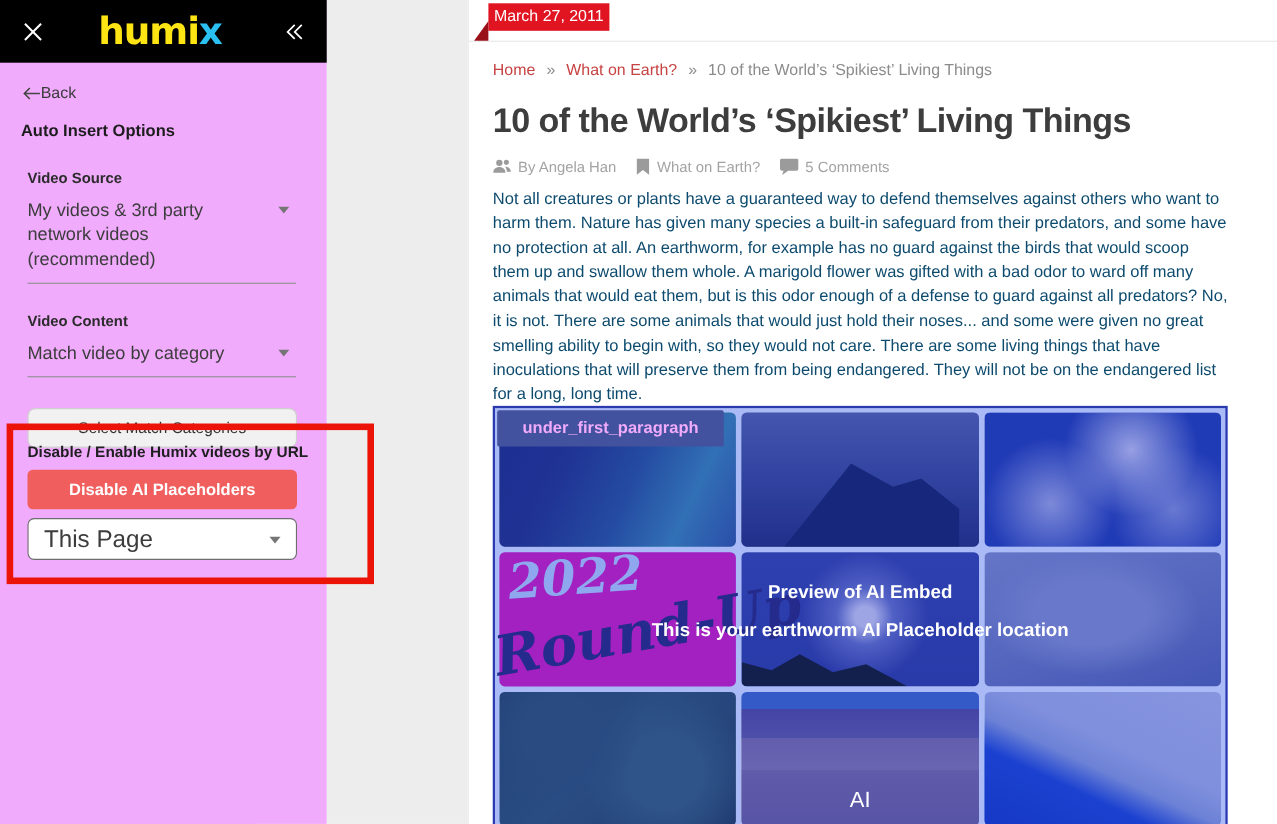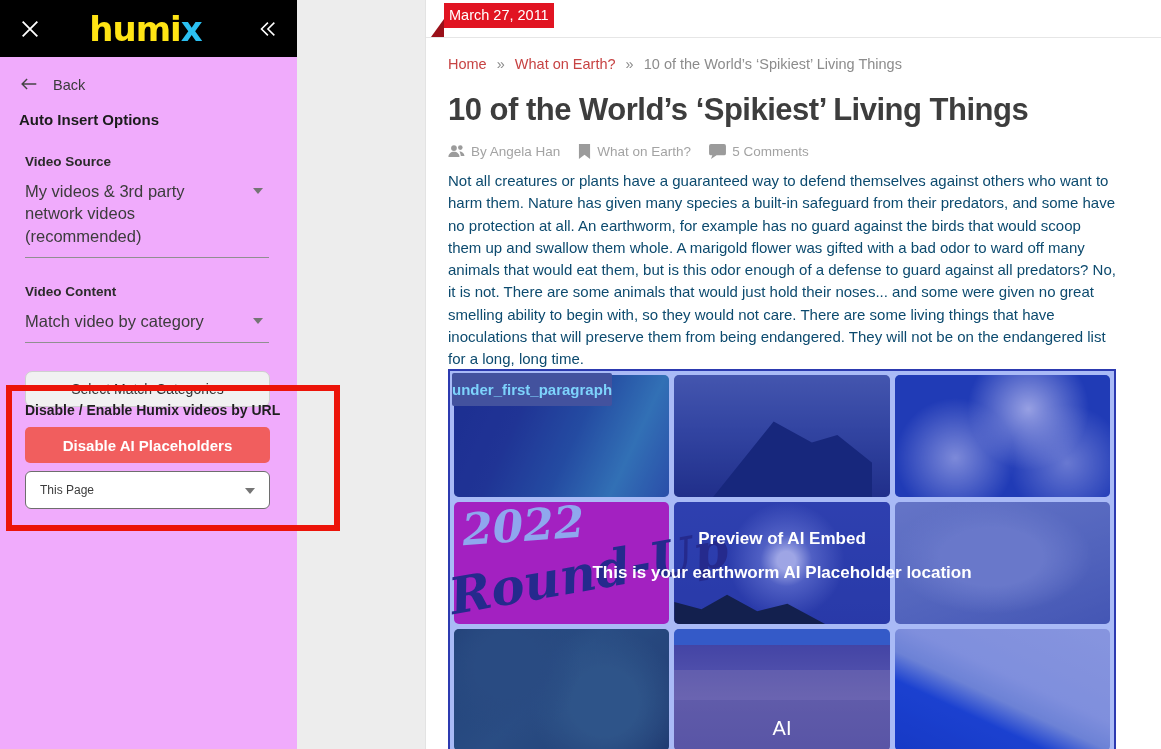--- a/index.html
+++ b/index.html
@@ -13,21 +13,21 @@
   .sidebar { position:absolute; left:0; top:0; width:297px; height:749px; background:#f0abfc; z-index:3; }
   .sidebar-header {
     height:57px; background:#000; display:flex; align-items:center;
     justify-content:space-between; padding:0 16px;
   }
   .icon-btn { width:28px; height:28px; display:flex; align-items:center; justify-content:center; cursor:pointer; }
   .logo { flex:1; text-align:center; font-size:34px; font-weight:800; letter-spacing:-1px;
           color:#ffe414; font-family:"DejaVu Sans", sans-serif; line-height:1; padding-right:6px;}
   .logo .lx { color:#2bc0f2; }
 
-  .back-row { display:flex; gap:16px; margin:20px 0 0 20px; font-size:14.5px; color:#3a3a3a; cursor:pointer; }
+  .back-row { display:flex; align-items:center; margin:20px 0 0 20px; font-size:14.5px; color:#3a3a3a; cursor:pointer; }
   .sidebar-title { margin:18px 0 0 19px; font-size:15px; font-weight:bold; color:#1c1c1c; }
 
   .field { margin:26px 0 0 25px; width:244px; }
   .field-label { font-size:13.5px; font-weight:bold; color:#2b2b2b; }
   .select-underline {
     position:relative; margin-top:9px; padding:2px 24px 10px 0;
     border-bottom:1px solid #909090; font-size:16.5px; color:#3c3c3c; cursor:pointer; line-height:1.35;
   }
   .select-underline .val { display:block; max-width:182px; }
   .caret {
@@ -47,21 +47,21 @@
   }
   .url-label { margin:11px 0 0 13px; font-size:14px; font-weight:bold; color:#1f1f1f; width:260px; }
   .red-btn {
     margin:9px 0 0 13px; width:245px; height:36px; background:#f15e5e; border:none;
     border-radius:5px; color:#fff; font-weight:bold; font-size:15px;
     font-family:"Liberation Sans", sans-serif; cursor:pointer;
   }
   .select-outline {
     position:relative; margin:8px 0 0 13px; width:245px; height:38px;
     border:1.5px solid #6e6e6e; border-radius:6px; display:flex; align-items:center;
-    padding:0 30px 0 14px; font-size:12px; color:#3c3c3c; background:#fff; cursor:pointer;
+    padding:0 30px 0 14px; font-size:22px; color:#3c3c3c; background:#fff; cursor:pointer;
   }
   .select-outline .caret { top:16px; right:14px; }
 
   
   .gap { position:absolute; left:297px; top:0; width:128px; height:749px; background:#ededed; }
 
   
   .content { position:absolute; left:425px; top:0; width:736px; height:749px; background:#fff; border-left:1px solid #e3e3e3; }
   .topline { position:absolute; top:37px; left:0; right:0; border-top:1px solid #e6e6e6; }
 
@@ -131,22 +131,22 @@
         radial-gradient(circle at 70% 60%, #356a5c 0 20%, transparent 45%),
         linear-gradient(135deg,#20493f,#2c5d52 45%,#1e4035 100%); }
   .t8 { background:linear-gradient(180deg,
         #3f74c9 0%, #3f74c9 13%,
         #5a4f8c 13%, #6b5f96 34%,
         #8d7a9b 34%, #9c86a0 58%,
         #8a7694 58%, #7d6a8d 100%); }
   .t9 { background:linear-gradient(205deg,#cdd9ef 0%,#c0cfec 42%,#9fb8e0 55%,#1449d6 68%,#0b3bc4 100%); }
 
   .ph-label {
-    position:absolute; top:2px; left:2px; z-index:6; background:#43529e; color:#7dd3fc;
-    font-weight:bold; font-size:15px; padding:8px 0; border-radius:2px;
+    position:absolute; top:2px; left:2px; z-index:6; background:#43529e; color:#f0abfc;
+    font-weight:bold; font-size:15px; padding:8px 23px; border-radius:2px;
   }
   .ov-text { position:absolute; left:0; width:100%; text-align:center; color:#fff; z-index:6; }
   .ov1 { top:158px; font-size:17px; font-weight:bold; }
   .ov2 { top:192px; font-size:17px; font-weight:bold; }
   .ov3 { top:346px; font-size:20px; font-weight:400; }
 </style>
 </head>
 <body>
 
 <div class="sidebar">

